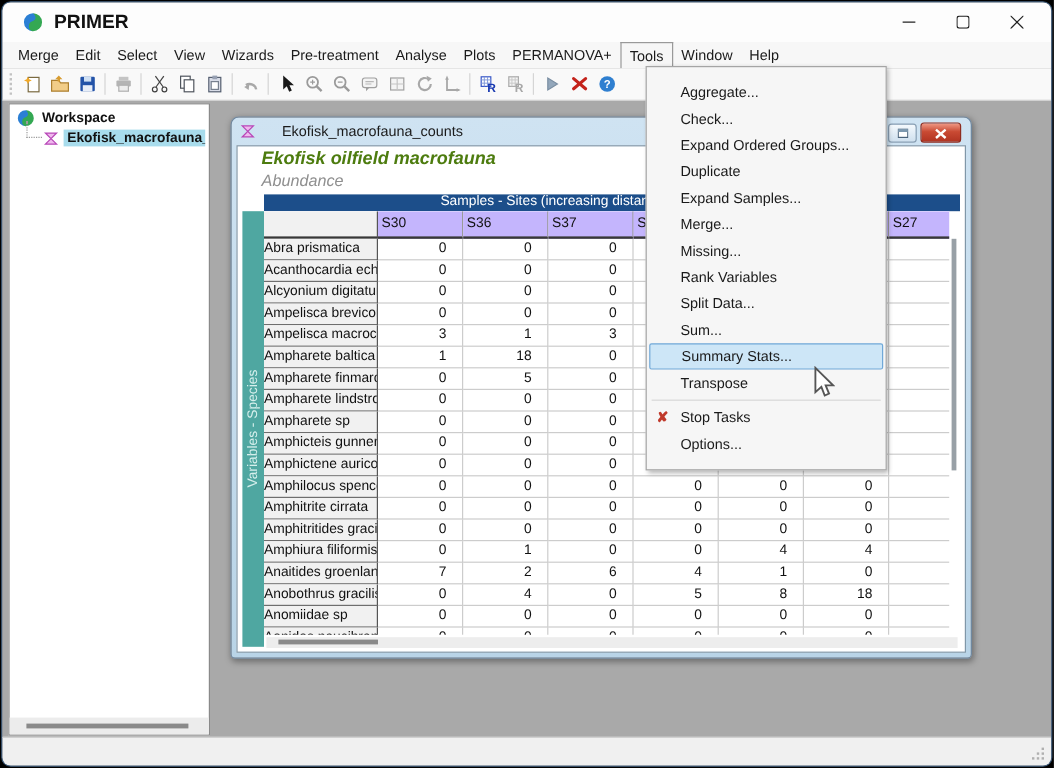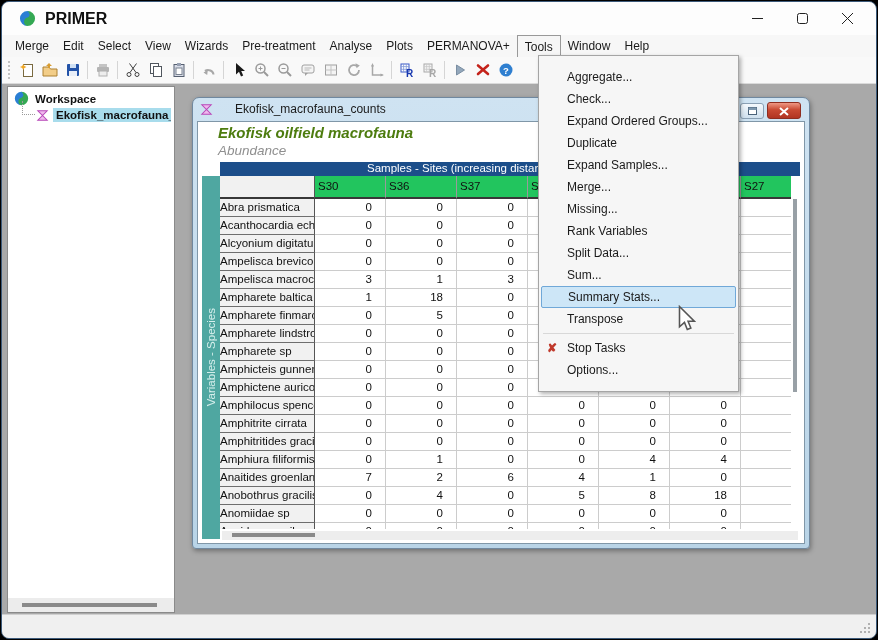--- a/index.html
+++ b/index.html
@@ -67,21 +67,21 @@
                   overflow:hidden; }
   .band-samples span { position:absolute; left:147px; top:0; font-size:11.5px; color:#fff; white-space:nowrap; }
   .band-vars { position:absolute; left:4px; top:54px; width:18px; height:363px; background:#4fa7a1;
                display:flex; align-items:center; justify-content:center; }
   .band-vars span { writing-mode:vertical-rl; transform:rotate(180deg); font-size:11.5px;
                     color:#d6efec; white-space:nowrap; }
 
   .table-clip { position:absolute; left:22px; top:54px; width:571px; height:353px; overflow:hidden;
                 background:#fff; font-size:11.5px; color:#111; }
   .thead, .trow { display:flex; width:592px; }
-  .thead > div { height:23px; background:#22c55e; border-right:1px solid #9a9a9a;
+  .thead > div { height:23px; background:#c4b5fd; border-right:1px solid #9a9a9a;
                  border-bottom:2px solid #383838; padding:4px 0 0 3px; }
   .thead > div:first-child { background:#f1f1f1; border-right:1px solid #555; }
   .col-name { width:95px; flex:none; }
   .col-v { width:71px; flex:none; }
   .trow > div { height:18px; padding-top:2px; }
   .tname { width:95px; flex:none; background:#f1f1f1; border-right:1px solid #555;
            border-bottom:1px solid #6e6e6e; padding-left:0; white-space:nowrap; overflow:hidden; }
   .tcell { width:71px; flex:none; text-align:right; padding-right:13px;
            border-right:1px solid #ccc; border-bottom:1px solid #ccc; }
   .tbody .trow:first-child .tcell:first-of-type { box-shadow:inset 0 0 0 2px #000; }

